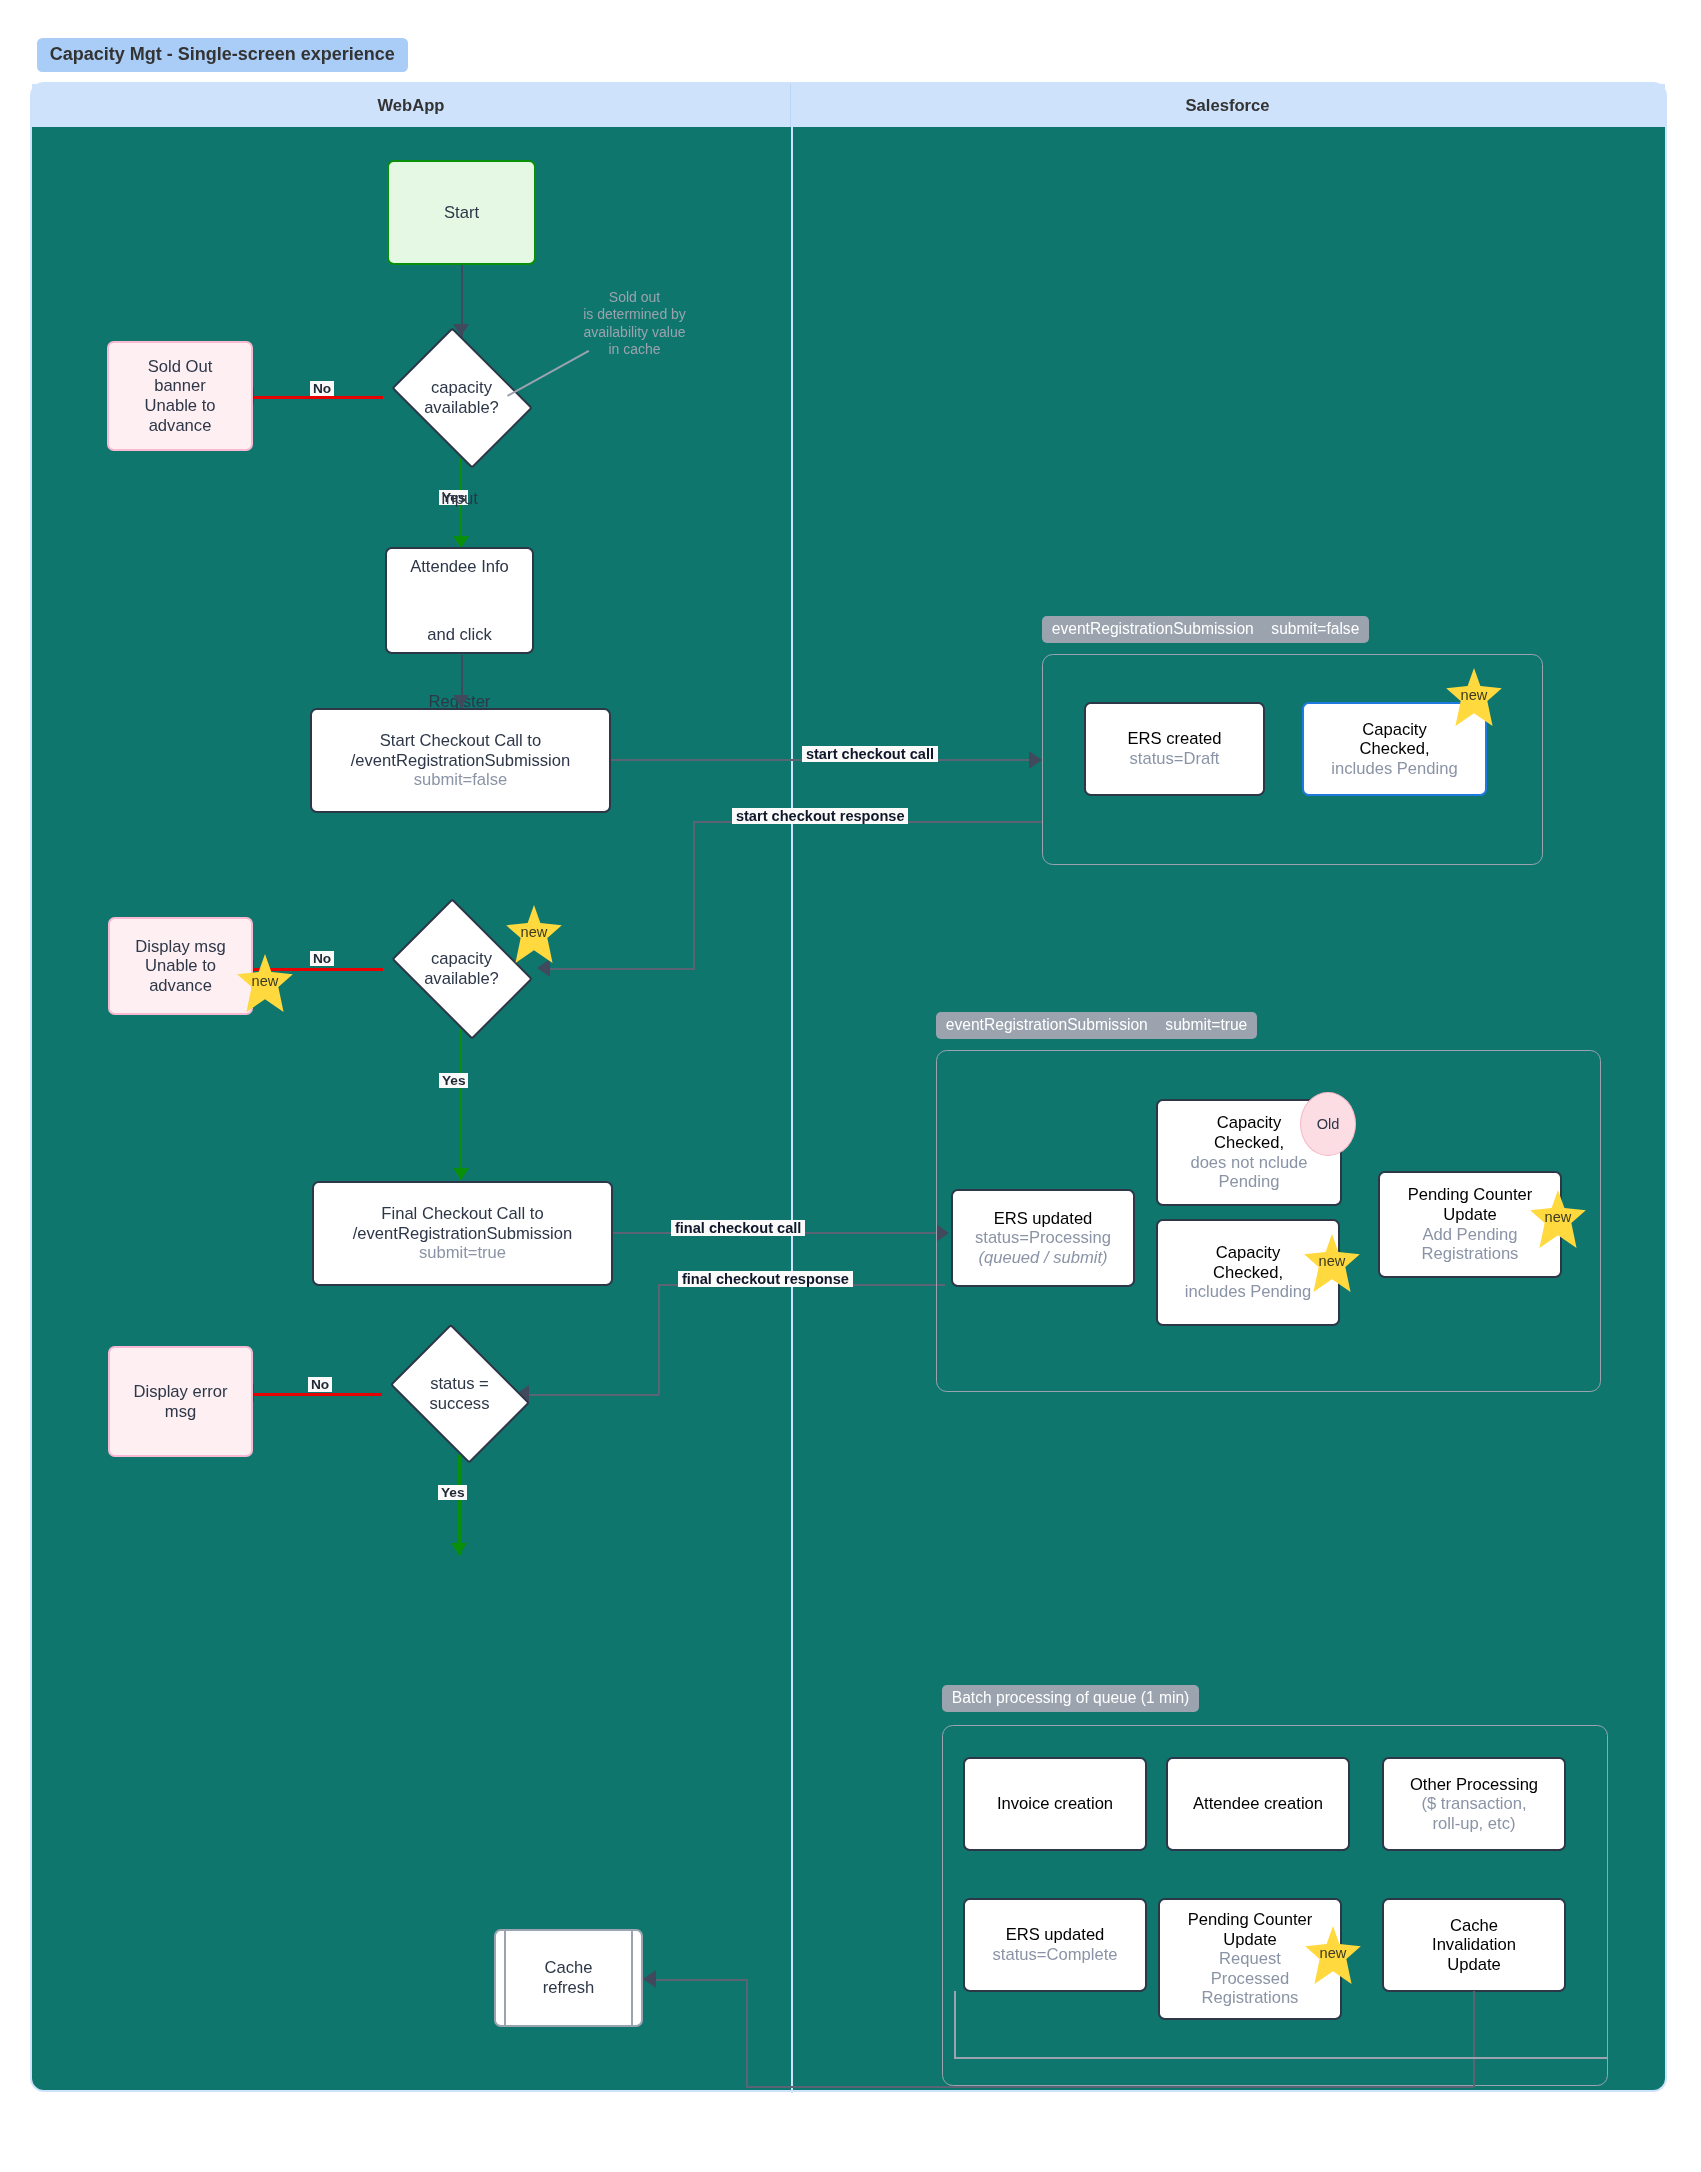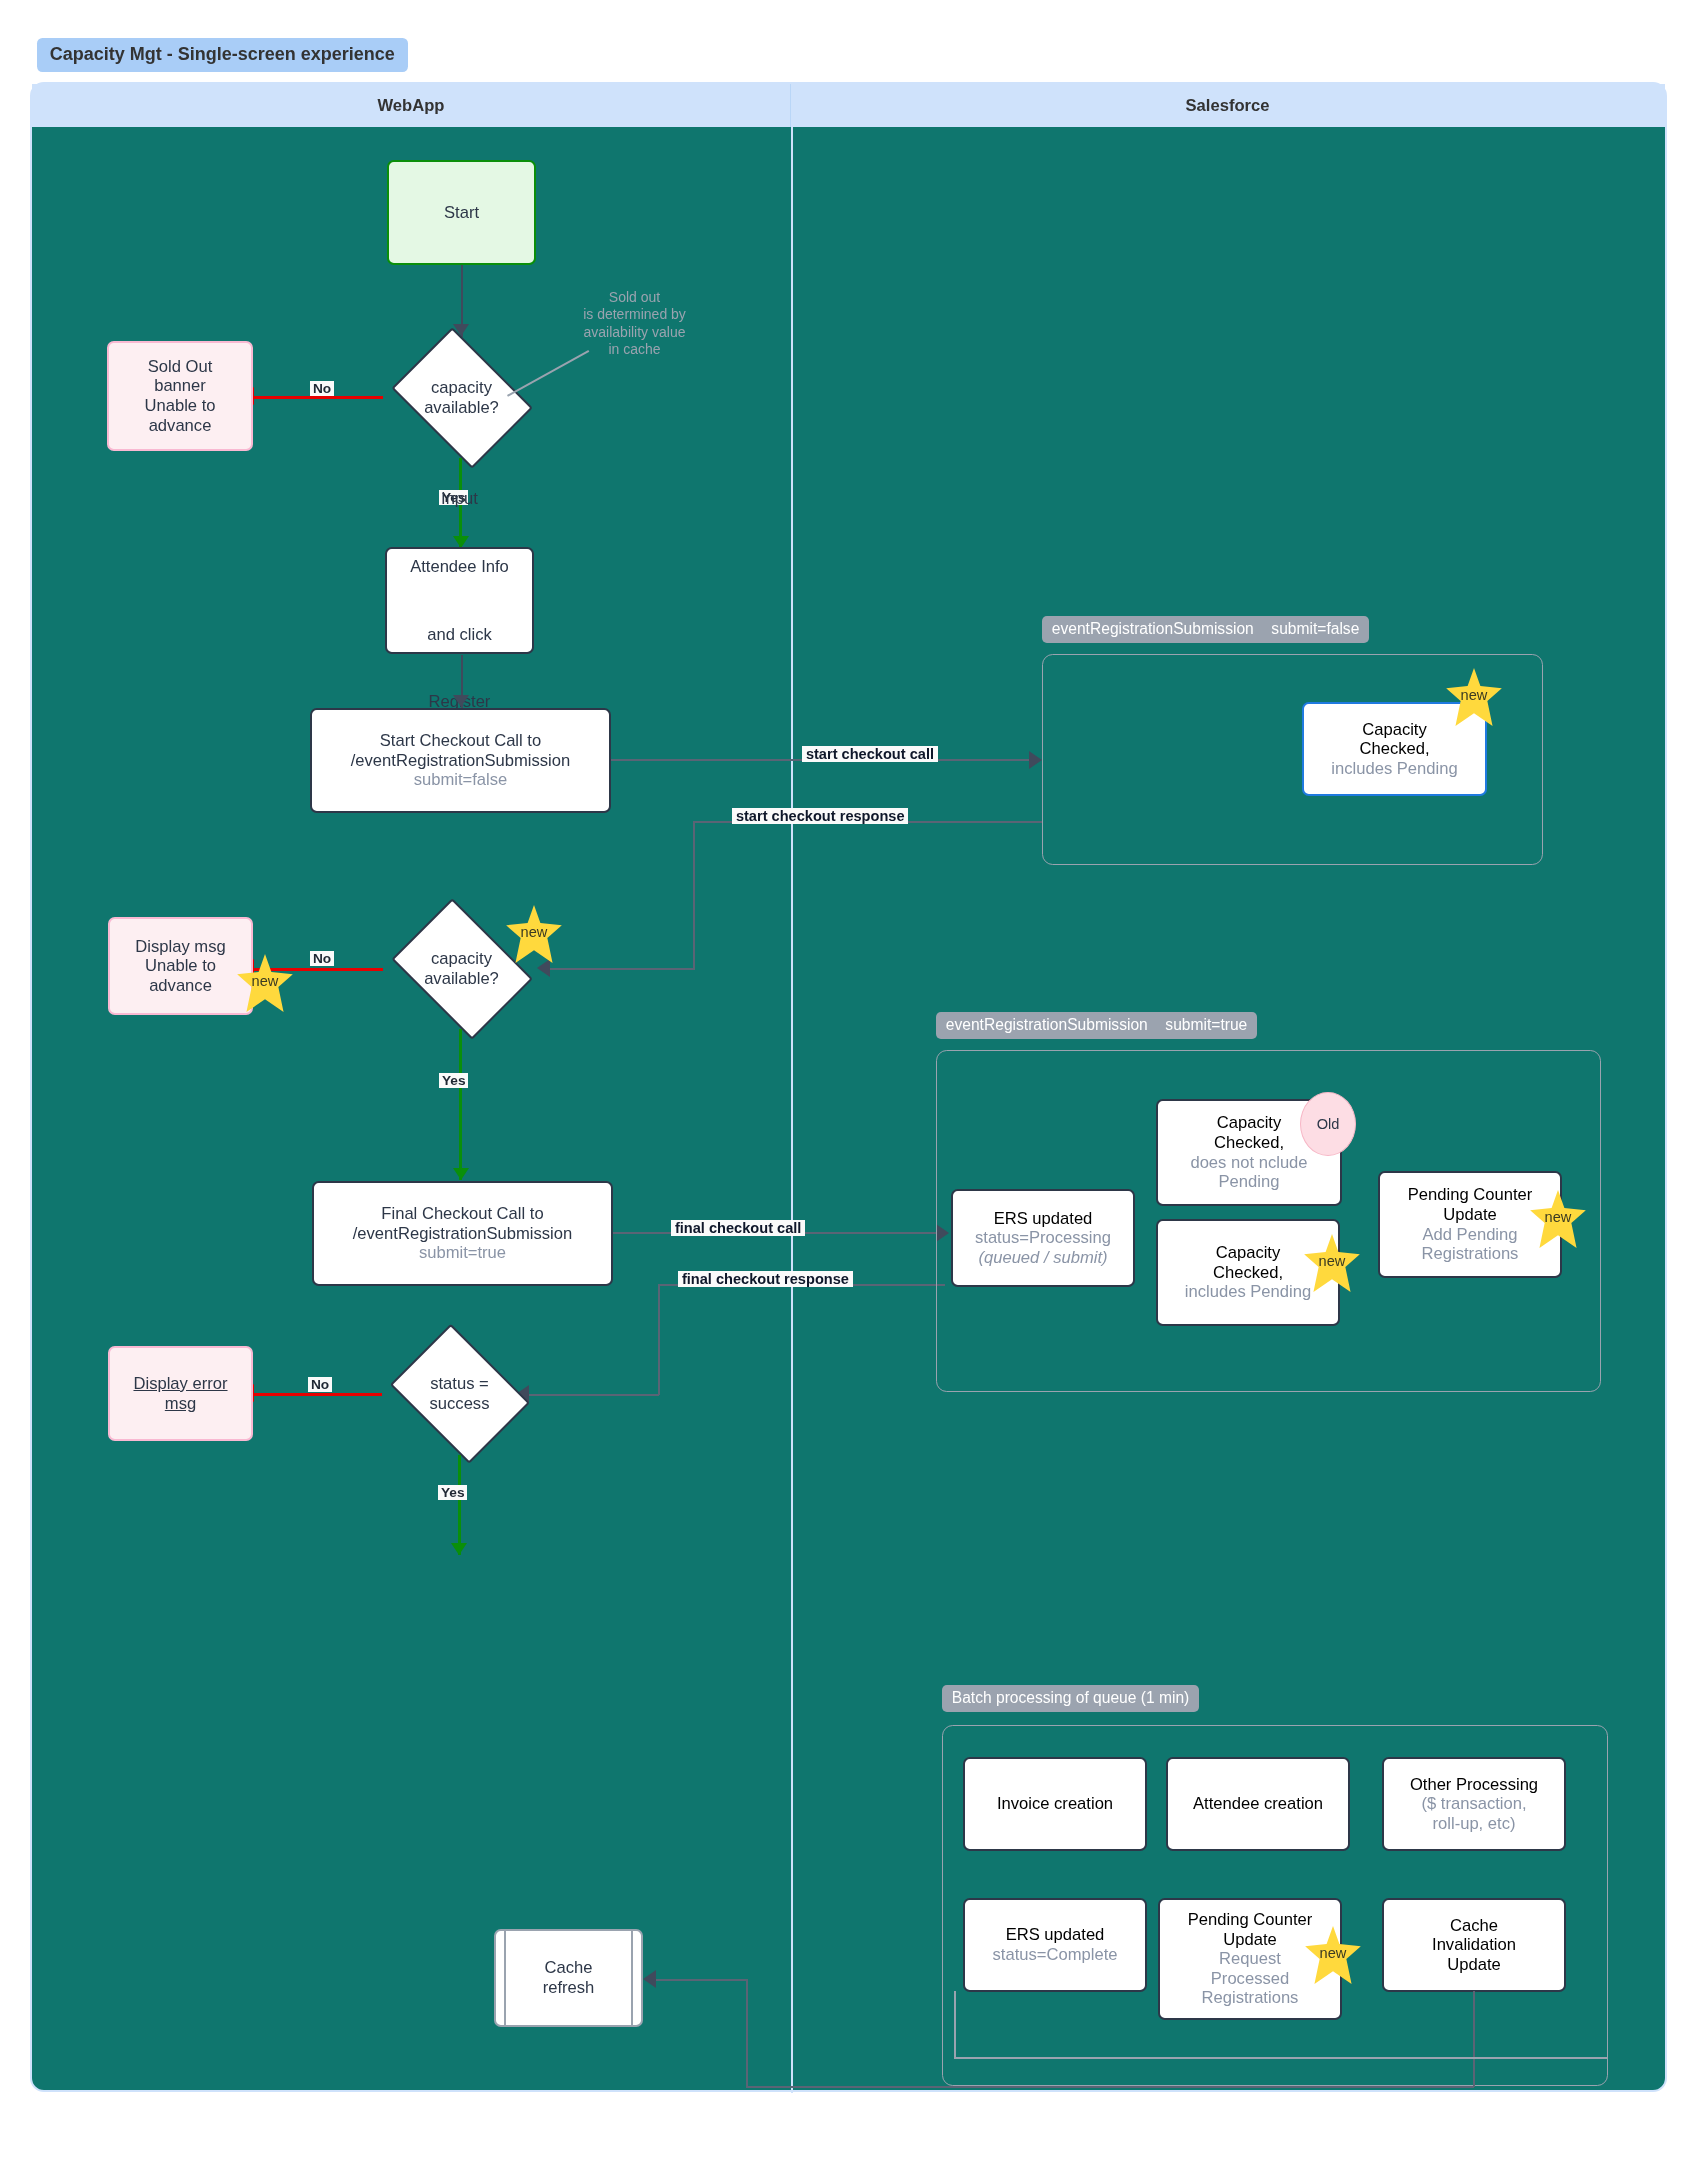--- a/index.html
+++ b/index.html
@@ -261,40 +261,44 @@
     <div class="dlabel">
       <div>status =</div>
       <div>success</div>
     </div>
   </div>
 
   <div class="edge red" style="left:254px;top:1393px;width:128px;"></div>
   <div class="arrow left" style="left:241px;top:1384px;"></div>
   <div class="yn" style="left:308px;top:1377px;">No</div>
 
-  <div class="node pink" style="left:108px;top:1346px;width:145px;height:95px;text-decoration:underline;">
+  <div class="node pink" style="left:108px;top:1346px;width:145px;height:111px;">
     <div>Display error</div>
     <div>msg</div>
   </div>
 
   <div class="edge green" style="left:458px;top:1455px;height:100px;"></div>
   <div class="arrow down green" style="left:451px;top:1543px;"></div>
   <div class="yn" style="left:438px;top:1485px;">Yes</div>
 
 
   <div class="node subproc" style="left:494px;top:1929px;width:149px;height:98px;">
     <div>Cache</div>
     <div>refresh</div>
   </div>
 
   <div class="group-label" style="left:1042px;top:616px;">
     <span>eventRegistrationSubmission</span><span class="gap"></span><span>submit=false</span>
   </div>
   <div class="group" style="left:1042px;top:654px;width:501px;height:211px;"></div>
 
+  <div class="node" style="left:1084px;top:702px;width:181px;height:94px;">
+    <div class="ttl">ERS created</div>
+    <div class="sub">status=Draft</div>
+  </div>
 
   <div class="node blue-border" style="left:1302px;top:702px;width:185px;height:94px;">
     <div class="ttl">Capacity</div>
     <div class="ttl">Checked,</div>
     <div class="sub">includes Pending</div>
   </div>
   <div class="star" style="left:1445px;top:668px;">
     <span>new</span>
   </div>
 

